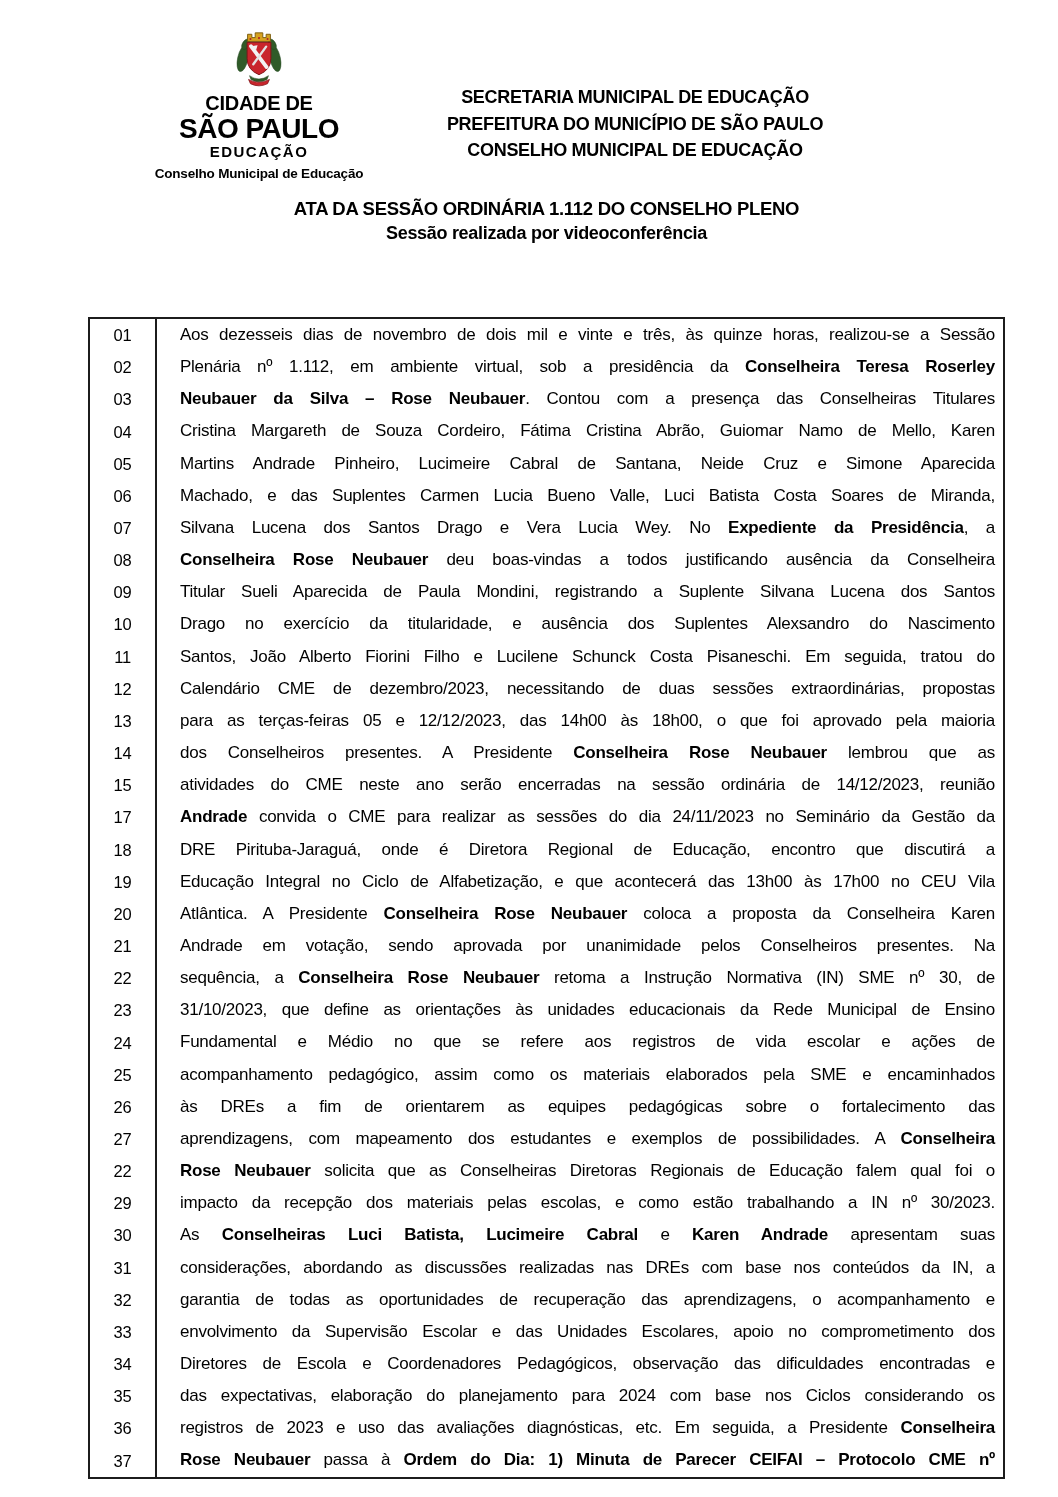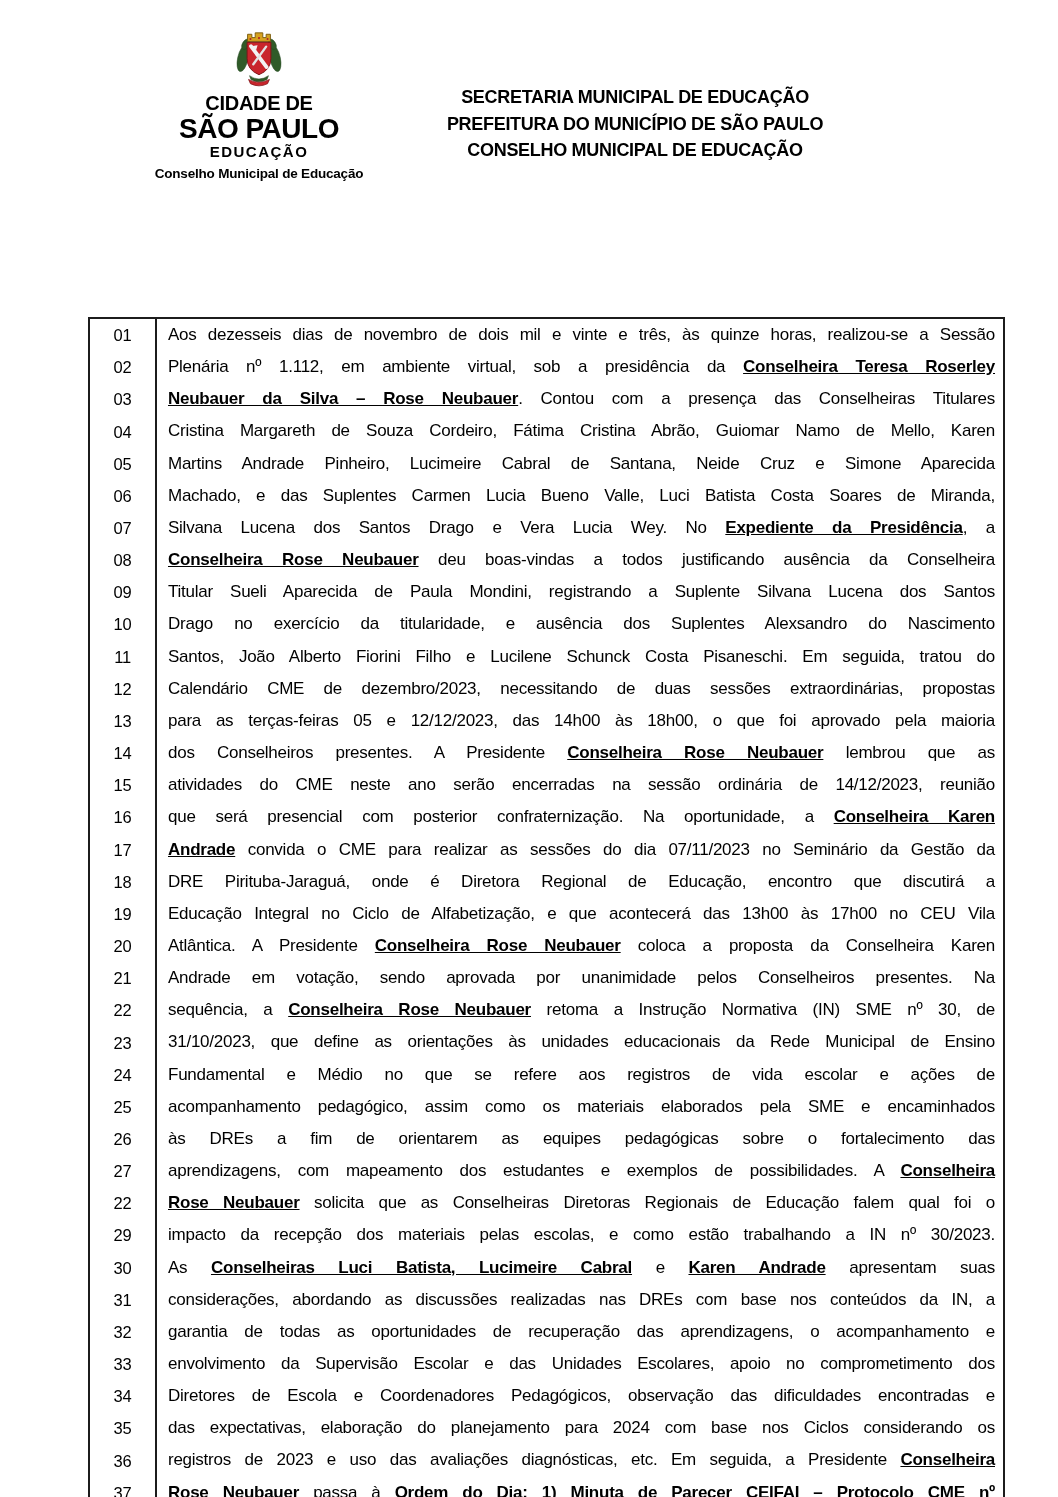--- a/index.html
+++ b/index.html
@@ -47,28 +47,28 @@
   }
   .row { display:flex; height:32.17px; align-items:center; }
   .num {
     flex:none; width:65px; text-align:center;
     font-size:16.5px; letter-spacing:-0.2px;
     line-height:32px;
   }
   .textcell {
     flex:1; min-width:0;
     border-left:2px solid #1c1c1c;
-    padding:0 8px 0 11px;
+    padding:0 8px 0 23px;
     font-size:17px; line-height:32.17px;
     letter-spacing:-0.25px;
     text-align:justify; text-align-last:justify;
     white-space:nowrap; overflow:hidden;
   }
   .seg { white-space:normal; }
-  .seg.bold { font-weight:bold;text-decoration:underline; }
+  .seg.bold { font-weight:bold; }
 </style>
 </head>
 <body>
 
 <div class="page">
 
   <div class="logo-block">
     <svg class="crest" width="48" height="58" viewBox="0 0 100 122" xmlns="http://www.w3.org/2000/svg">
 
       <g fill="#2f5b28" stroke="#24471f" stroke-width="1">
@@ -103,20 +103,24 @@
     <div class="logo-l3">EDUCAÇÃO</div>
     <div class="logo-l4">Conselho Municipal de Educação</div>
   </div>
 
   <div class="org-block">
     <div>SECRETARIA MUNICIPAL DE EDUCAÇÃO</div>
     <div>PREFEITURA DO MUNICÍPIO DE SÃO PAULO</div>
     <div>CONSELHO MUNICIPAL DE EDUCAÇÃO</div>
   </div>
 
+  <div class="title-block">
+    <div class="title-l1">ATA DA SESSÃO ORDINÁRIA 1.112 DO CONSELHO PLENO</div>
+    <div class="title-l2">Sessão realizada por videoconferência</div>
+  </div>
 
   <div class="minutes-table">
     <div id="minutes-body">
         <div class="row">
           <div class="num">01</div>
           <div class="textcell"><span class="seg">Aos dezesseis dias de novembro de dois mil e vinte e três, às quinze horas, realizou-se a Sessão</span></div>
         </div>
         <div class="row">
           <div class="num">02</div>
           <div class="textcell"><span class="seg">Plenária nº 1.112, em ambiente virtual, sob a presidência da </span><span class="seg bold">Conselheira Teresa Roserley</span></div>
@@ -167,26 +171,22 @@
         </div>
         <div class="row">
           <div class="num">14</div>
           <div class="textcell"><span class="seg">dos Conselheiros presentes. A Presidente </span><span class="seg bold">Conselheira Rose Neubauer</span><span class="seg"> lembrou que as</span></div>
         </div>
         <div class="row">
           <div class="num">15</div>
           <div class="textcell"><span class="seg">atividades do CME neste ano serão encerradas na sessão ordinária de 14/12/2023, reunião</span></div>
         </div>
         <div class="row">
-          <div class="num">16</div>
-          <div class="textcell"><span class="seg">que será presencial com posterior confraternização. Na oportunidade, a </span><span class="seg bold">Conselheira Karen</span></div>
-        </div>
-        <div class="row">
           <div class="num">17</div>
-          <div class="textcell"><span class="seg bold">Andrade</span><span class="seg"> convida o CME para realizar as sessões do dia 07/11/2023 no Seminário da Gestão da</span></div>
+          <div class="textcell"><span class="seg bold">Andrade</span><span class="seg"> convida o CME para realizar as sessões do dia 24/11/2023 no Seminário da Gestão da</span></div>
         </div>
         <div class="row">
           <div class="num">18</div>
           <div class="textcell"><span class="seg">DRE Pirituba-Jaraguá, onde é Diretora Regional de Educação, encontro que discutirá a</span></div>
         </div>
         <div class="row">
           <div class="num">19</div>
           <div class="textcell"><span class="seg">Educação Integral no Ciclo de Alfabetização, e que acontecerá das 13h00 às 17h00 no CEU Vila</span></div>
         </div>
         <div class="row">

